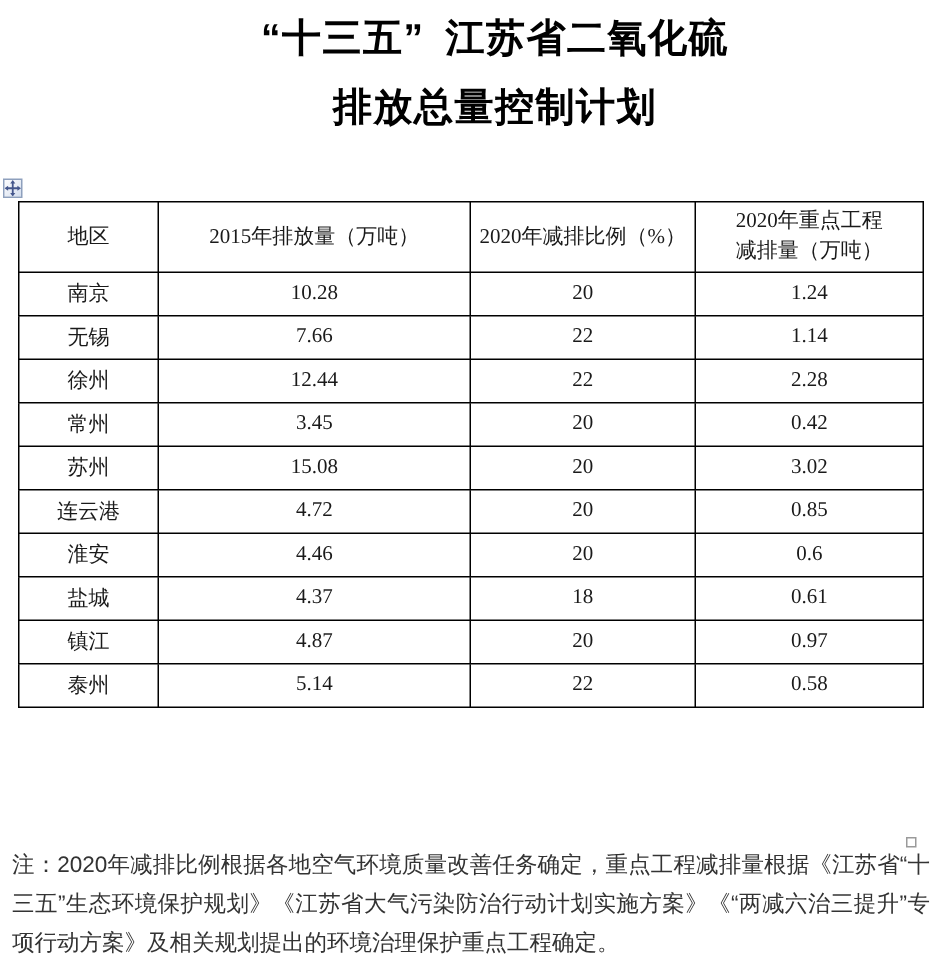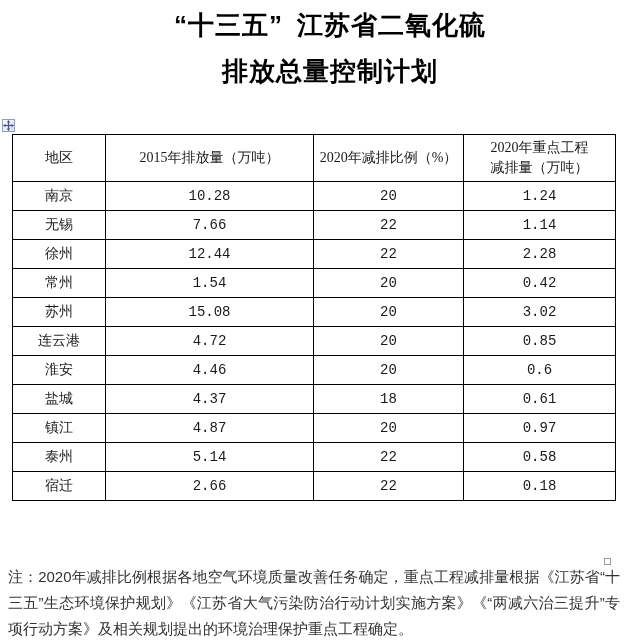--- a/index.html
+++ b/index.html
@@ -62,21 +62,21 @@
   table.emission-table td {
     border: 1px solid #000000;
     text-align: center;
     vertical-align: middle;
     padding: 0;
     font-weight: normal;
     overflow: hidden;
     white-space: nowrap;
   }
   table.emission-table thead tr { height: 47px; border-radius: 16px; }
-  table.emission-table tbody tr { height: 29px; font-family: Liberation Mono, monospace; }
+  table.emission-table tbody tr { height: 29px; }
   .hdr-two-line { line-height: 20px; white-space: normal; }
 
   
   .anchor-square {
     position: absolute;
     left: 604px;
     top: 558px;
     width: 7px;
     height: 7px;
     box-sizing: border-box;
@@ -156,21 +156,21 @@
         <td>1.14</td>
       </tr>
       <tr>
         <td>徐州</td>
         <td>12.44</td>
         <td>22</td>
         <td>2.28</td>
       </tr>
       <tr>
         <td>常州</td>
-        <td>1.54</td>
+        <td>3.45</td>
         <td>20</td>
         <td>0.42</td>
       </tr>
       <tr>
         <td>苏州</td>
         <td>15.08</td>
         <td>20</td>
         <td>3.02</td>
       </tr>
       <tr>
@@ -196,26 +196,20 @@
         <td>4.87</td>
         <td>20</td>
         <td>0.97</td>
       </tr>
       <tr>
         <td>泰州</td>
         <td>5.14</td>
         <td>22</td>
         <td>0.58</td>
       </tr>
-      <tr>
-        <td>宿迁</td>
-        <td>2.66</td>
-        <td>22</td>
-        <td>0.18</td>
-      </tr>
     </tbody>
   </table>
 
   <div class="anchor-square"></div>
 
   <div class="note">注：2020年减排比例根据各地空气环境质量改善任务确定，重点工程减排量根据《江苏省“十三五”生态环境保护规划》《江苏省大气污染防治行动计划实施方案》《“两减六治三提升”专项行动方案》及相关规划提出的环境治理保护重点工程确定。</div>
 
 </div>
 
 </body></html>

